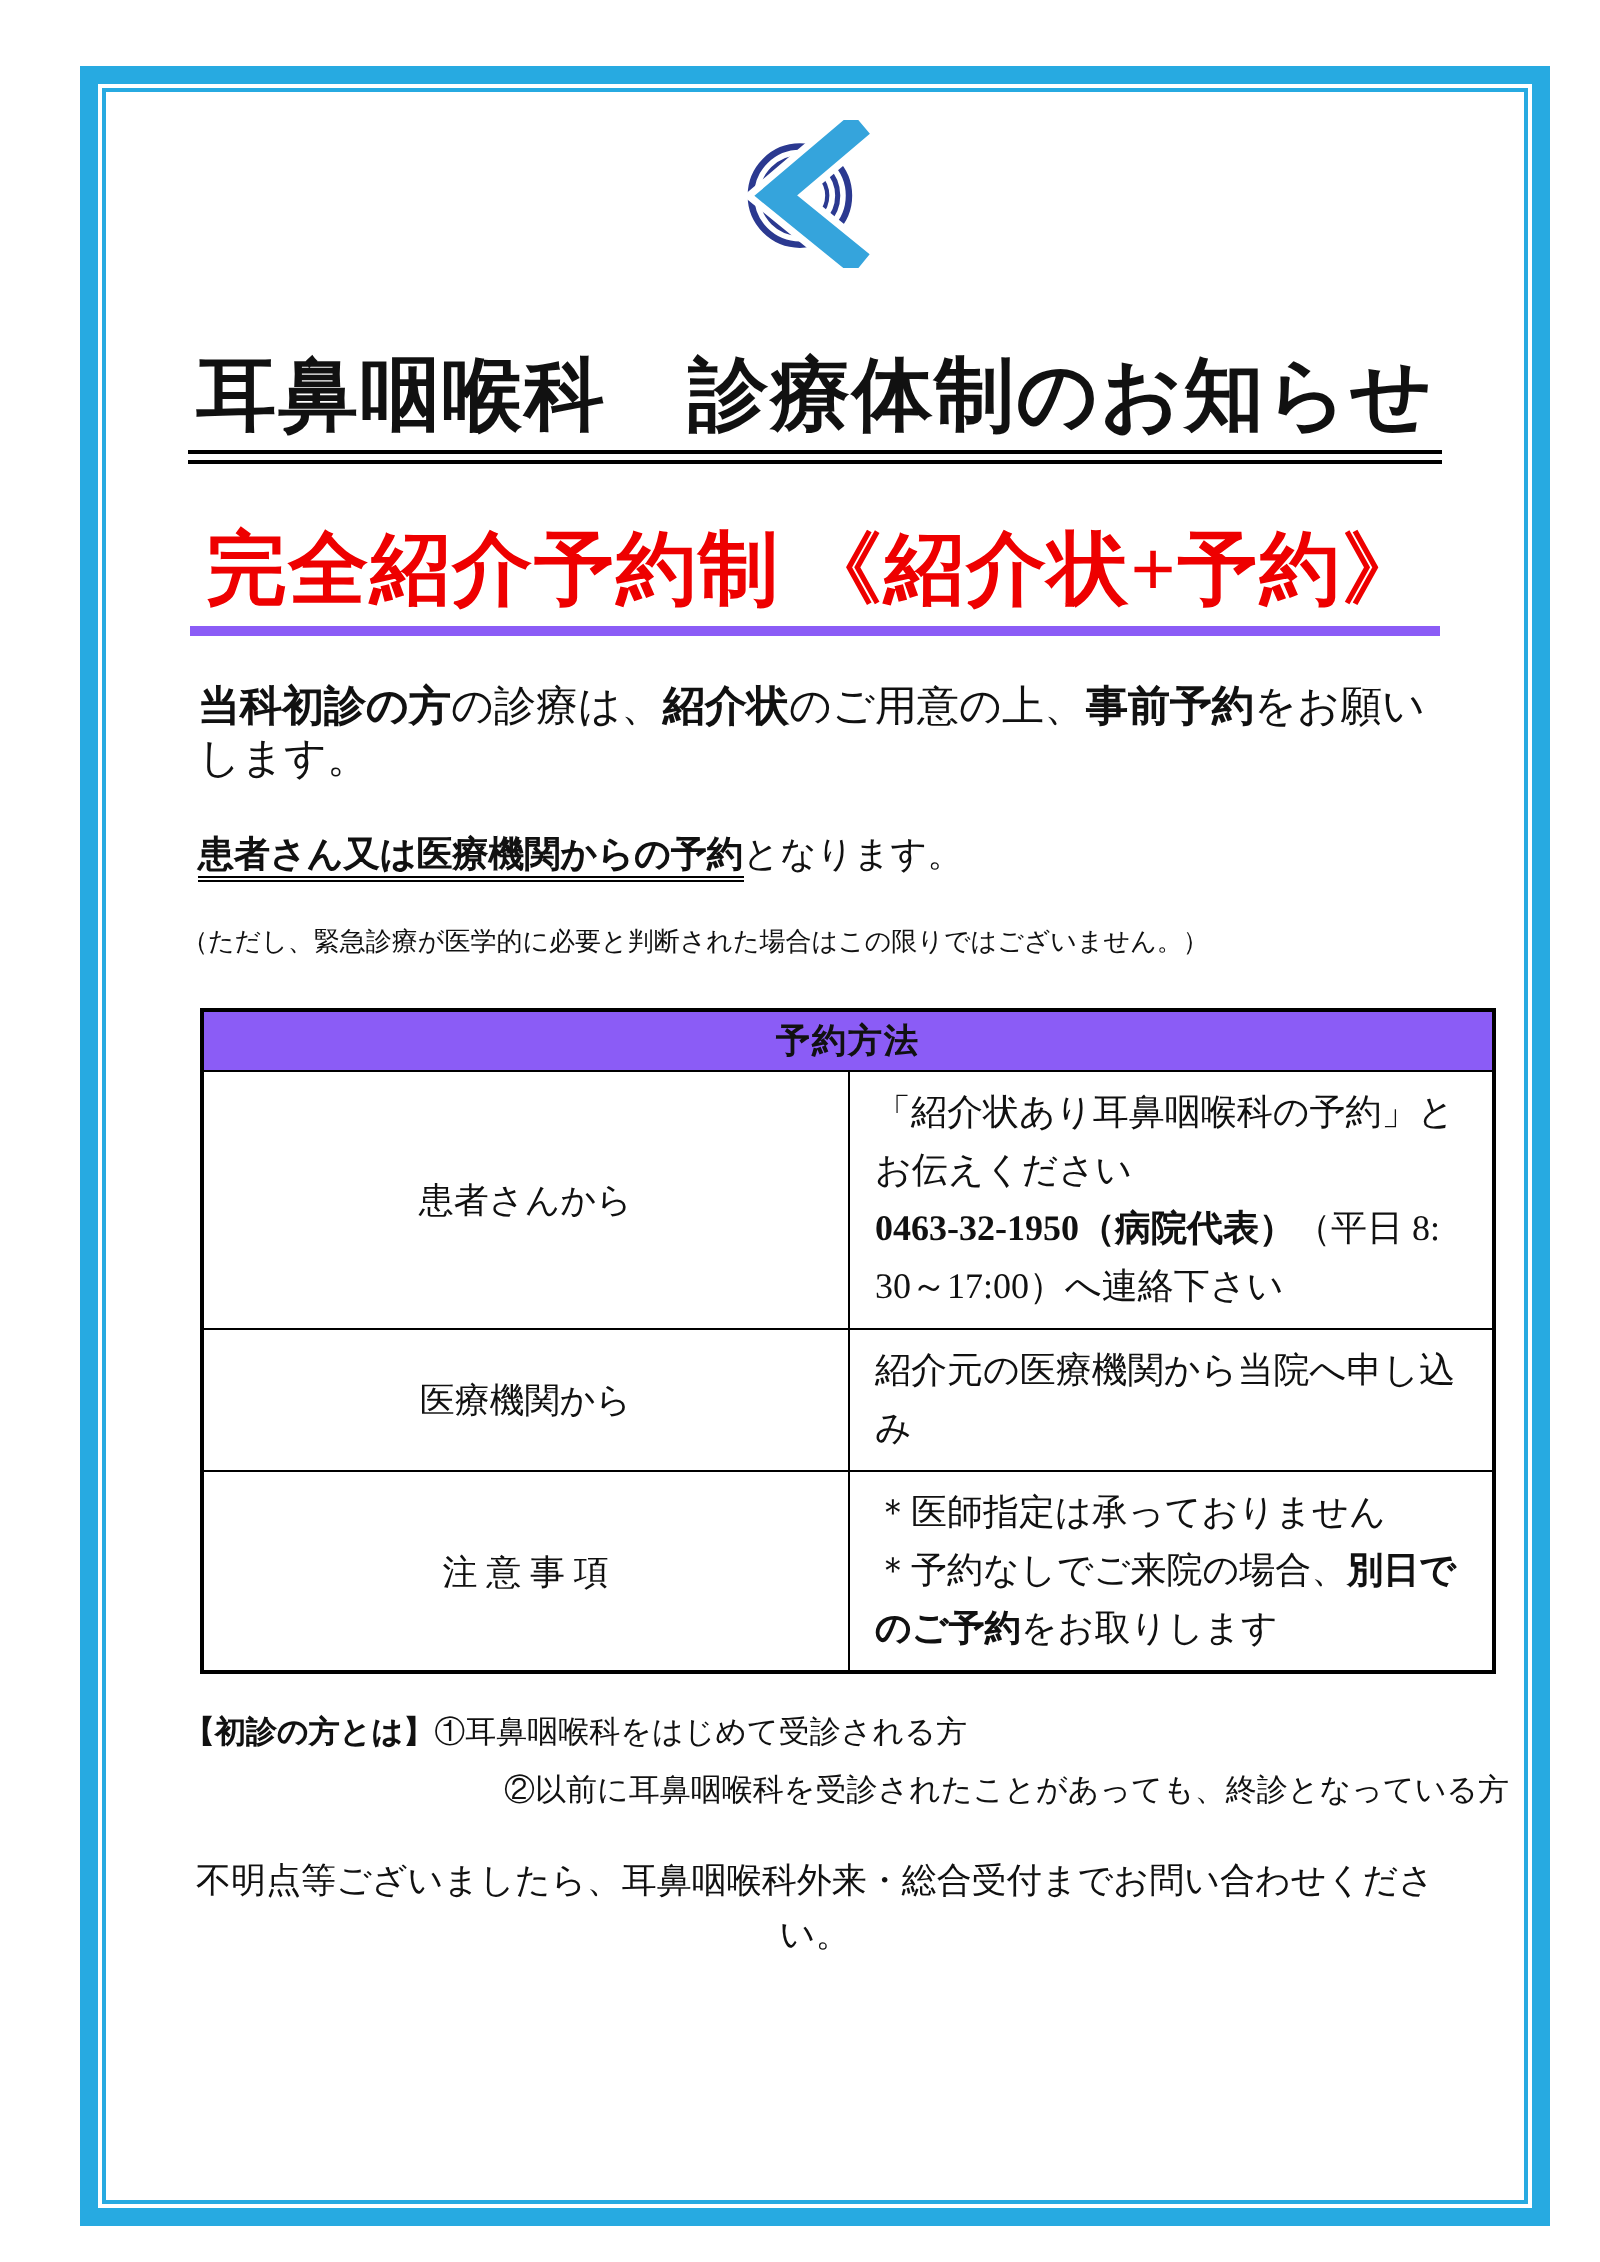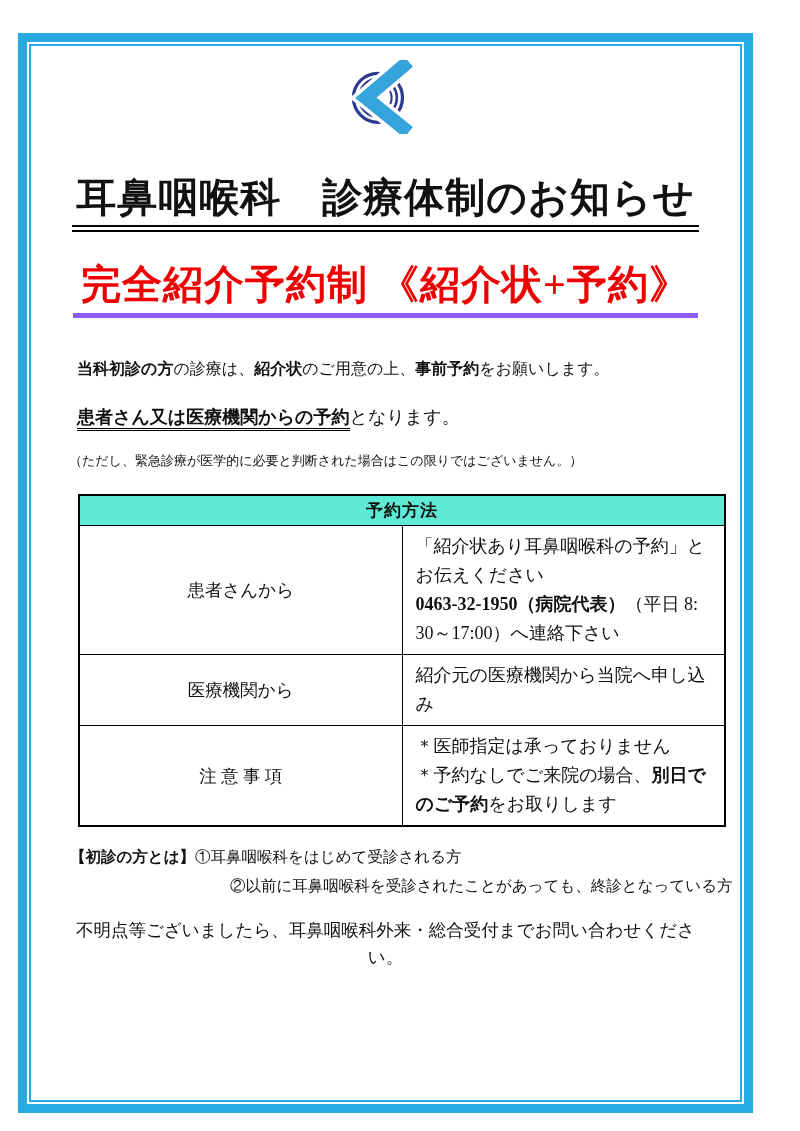--- a/index.html
+++ b/index.html
@@ -1,21 +1,21 @@
 <!DOCTYPE html>
 <html lang="ja"><head>
 <meta charset="utf-8">
 <style>
   html,body{margin:0;padding:0;}
   body{
     width:800px;height:1131px;background:#ffffff;position:relative;overflow:hidden;
     font-family:"Liberation Serif","DejaVu Serif",serif;color:#111;
   }
   .frame-outer{
-    position:absolute;left:18px;top:33px;width:717px;height:1062px;
+    position:absolute;left:40px;top:33px;width:717px;height:1062px;
     border:9px solid #27AAE1;
   }
   .frame-inner{
     position:absolute;left:2px;top:2px;right:2px;bottom:2px;
     border:2px solid #27AAE1;
   }
   .content{position:absolute;inset:0;overflow:hidden;}
 
   .logo-wrap{text-align:center;margin-top:14px;height:74px;}
   .logo-wrap svg{display:inline-block;}
@@ -27,34 +27,34 @@
   }
 
   .intro{margin-top:55px;padding:0 46px;font-size:17.5px;line-height:26px;}
 
   .red-wrap{text-align:center;margin-top:30px;}
   .red-heading{
     display:inline-block;color:#EE0000;font-weight:bold;font-size:40px;line-height:46px;
     border-bottom:5px solid #8b5cf6;padding:0 8px 5px 8px;letter-spacing:1px;
   }
 
-  .p1{margin-top:38px;padding:0 46px;font-size:16px;line-height:26px;}
+  .p1{margin-top:22px;padding:0 46px;font-size:21px;line-height:26px;}
   .p2{margin-top:22px;padding:0 46px;font-size:18px;line-height:27px;}
   .p3{margin-top:13px;padding:0 38px;font-size:13px;line-height:24px;}
   .p4{margin-top:18px;padding:0 46px;font-size:18px;line-height:26px;}
   .b{font-weight:bold;}
   .u2{border-bottom:3px double #000;padding-bottom:1px;}
 
   .booking-table{
     margin:21px 0 0 47px;width:648px;border-collapse:collapse;
     border:2px solid #000;font-size:18px;table-layout:fixed;
   }
   .booking-table td{border:1px solid #000;vertical-align:middle;}
   .booking-table .thead{
-    background:#5eead4;font-weight:bold;text-align:center;
+    background:#8b5cf6;font-weight:bold;text-align:center;
     height:27px;font-size:17px;letter-spacing:1px;
   }
   .col-label{width:121px;text-align:center;font-size:17.5px;}
   .col-val{padding:6px 10px 6px 13px;line-height:29px;}
   .row-patient td{height:58px;margin-top:33px;}
   .row-clinic td{height:44px;}
   .row-notes td{height:86px;}
 
   .firstvisit{margin-top:16px;padding-left:39px;font-size:15.5px;line-height:28.5px;}
   .fv-line2{padding-left:160px;}

